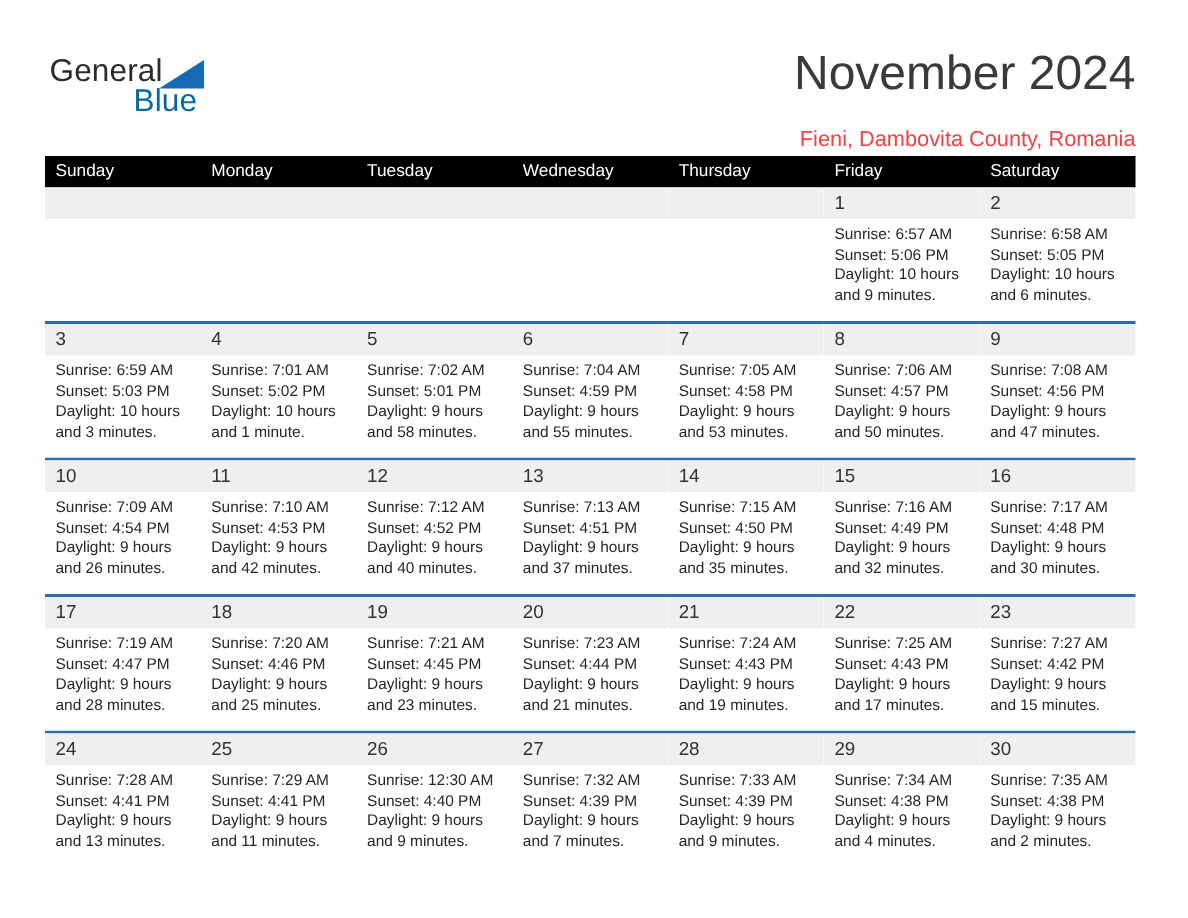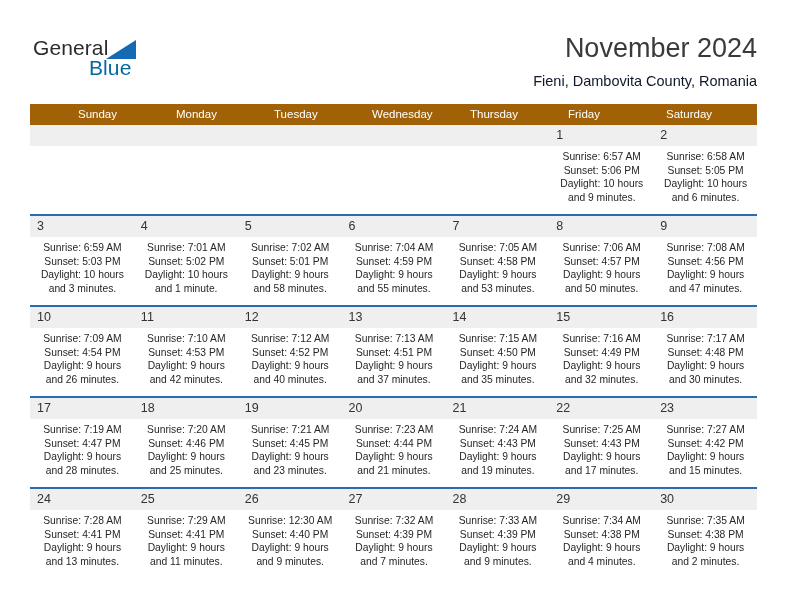--- a/index.html
+++ b/index.html
@@ -66,47 +66,46 @@
     letter-spacing: 0.1px;
   }
 
   .title-block {
     position: absolute;
     right: 35px;
     top: 32px;
     text-align: right;
   }
   .cal-title {
-    font-size: 27px;
+    font-size: 32px;
     color: #3a3a3a;
     font-weight: normal;
     line-height: 32px;
     white-space: nowrap;
   }
   .cal-subtitle {
-    margin-top: 8px;
+    margin-top: 20px;
     font-size: 14.5px;
-    color: #0f172a;
+    color: #ef4444;
     line-height: 18px;
     white-space: nowrap;
   }
 
   
   .calendar {
     position: absolute;
     left: 30px;
     top: 104px;
     width: 727px;
   }
 
   .weekdays {
     display: flex;
-    background: #a16207;
+    background: #000000;
     height: 21px;
-    padding-left: 41px;
   }
   .weekday {
     flex: 1 1 0;
     color: #ffffff;
     font-size: 11.5px;
     line-height: 21px;
     padding-left: 7px;
     box-sizing: border-box;
     white-space: nowrap;
     overflow: hidden;
@@ -141,21 +140,20 @@
     color: #333333;
   }
   .day.empty .daynum-band {
     background: #efefef;
   }
   .day .info {
     padding: 4px 6px 0 7px;
     font-size: 10.3px;
     line-height: 13.6px;
     color: #262626;
-    text-align: center;
   }
   .day .info div {
     white-space: nowrap;
   }
 </style>
 </head>
 <body>
 
 <div class="page">
 

